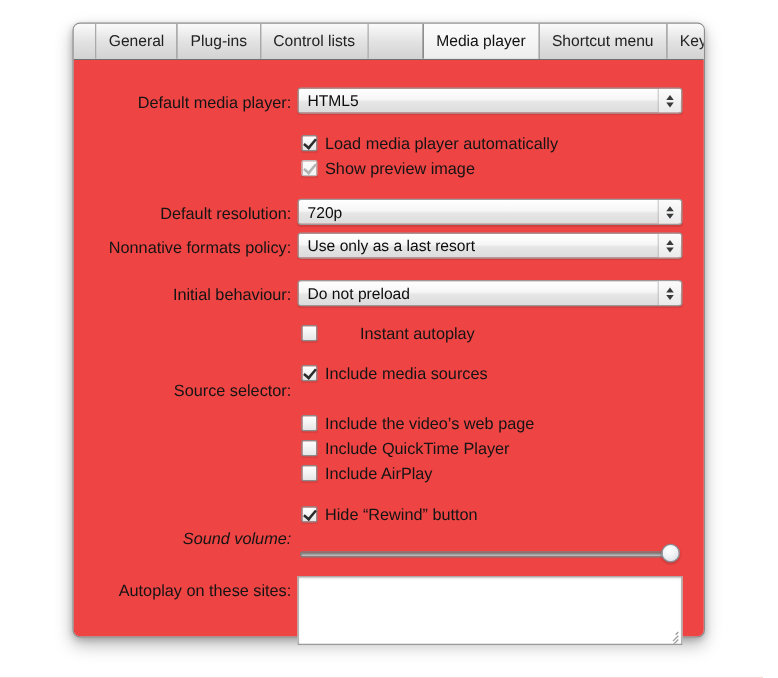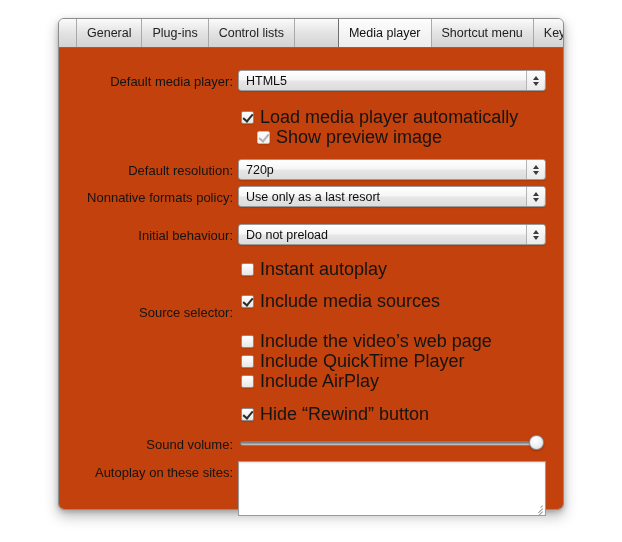--- a/index.html
+++ b/index.html
@@ -75,21 +75,21 @@
     margin-left: 43px;
   }
 
   
   .pane {
     position: absolute;
     left: 0;
     top: 29px;
     right: 0;
     bottom: 0;
-    background: #c2410c;
+    background: #ef4444;
     border-radius: 0 0 5px 5px;
   }
 
   .label {
     position: absolute;
     right: 0;
     width: 220px;
     text-align: right;
     font-size: 13px;
     color: #141414;
@@ -173,21 +173,21 @@
   }
   .cbox.disabled {
     border-color: #bcbcbc;
     background: linear-gradient(to bottom, #fbfbfb 0%, #f3f3f3 100%);
   }
   .cbox.disabled.checked::after {
     border-right-color: #b2b2b2;
     border-bottom-color: #b2b2b2;
   }
   .cbox-label {
-    font-size: 18px;
+    font-size: 13px;
     color: #141414;
     margin-left: 6px;
     white-space: nowrap;
   }
 
   
   .slider {
     position: absolute;
     display: flex;
     align-items: center;
@@ -288,21 +288,21 @@
           <span class="arrow-up"></span>
             <span class="arrow-dn"></span>
         </div>
       </div>
 
       <div class="check-row" style="left:182px; top:59px;">
         <span class="cbox checked"></span>
         <span class="cbox-label">Load media player automatically</span>
       </div>
 
-      <div class="check-row" style="left:182px; top:79px;margin-left:16px;">
+      <div class="check-row" style="left:182px; top:79px;">
         <span class="cbox checked disabled"></span>
         <span class="cbox-label">Show preview image</span>
       </div>
 
       <div class="label" style="left:-46px; top:115px;">Default resolution:</div>
       <div class="popup" style="left:179px; top:111px; width:308px;">
         <div class="popup-text">720p</div>
         <div class="popup-arrows">
           <span class="arrow-up"></span>
             <span class="arrow-dn"></span>
@@ -320,21 +320,21 @@
 
       <div class="label" style="left:-46px; top:180px;">Initial behaviour:</div>
       <div class="popup" style="left:179px; top:176px; width:308px;">
         <div class="popup-text">Do not preload</div>
         <div class="popup-arrows">
           <span class="arrow-up"></span>
             <span class="arrow-dn"></span>
         </div>
       </div>
 
-      <div class="check-row" style="left:182px; top:211px;">
+      <div class="check-row" style="left:182px; top:211px;gap:28px;">
         <span class="cbox"></span>
         <span class="cbox-label">Instant autoplay</span>
       </div>
 
       <div class="label" style="left:-46px; top:245px;margin-top:12px;">Source selector:</div>
 
       <div class="check-row" style="left:182px; top:243px;">
         <span class="cbox checked"></span>
         <span class="cbox-label">Include media sources</span>
       </div>
@@ -353,21 +353,21 @@
       <div class="check-row" style="left:182px; top:356px;">
         <span class="cbox checked"></span>
         <span class="cbox-label">Hide “Rewind” button</span>
       </div>
 
       <div class="check-row" style="left:182px; top:323px;">
         <span class="cbox"></span>
         <span class="cbox-label">Include AirPlay</span>
       </div>
 
-      <div class="label" style="left:-46px; top:389px;">Sound volume:</div>
+      <div class="label" style="left:-46px; top:375px;font-style:italic;">Sound volume:</div>
       <div class="slider" style="left:181px; top:385px; width:306px; height:19px;">
         <div class="slider-track" style="width:300px;"></div>
         <div class="slider-thumb" style="left:289px;"></div>
       </div>
 
       <div class="label" style="left:-46px; top:417px;">Autoplay on these sites:</div>
       <div class="textbox" style="left:179px; top:413px; width:308px; height:55px;">
         <span></span>
         <span class="resize-grip">
           <i></i>

